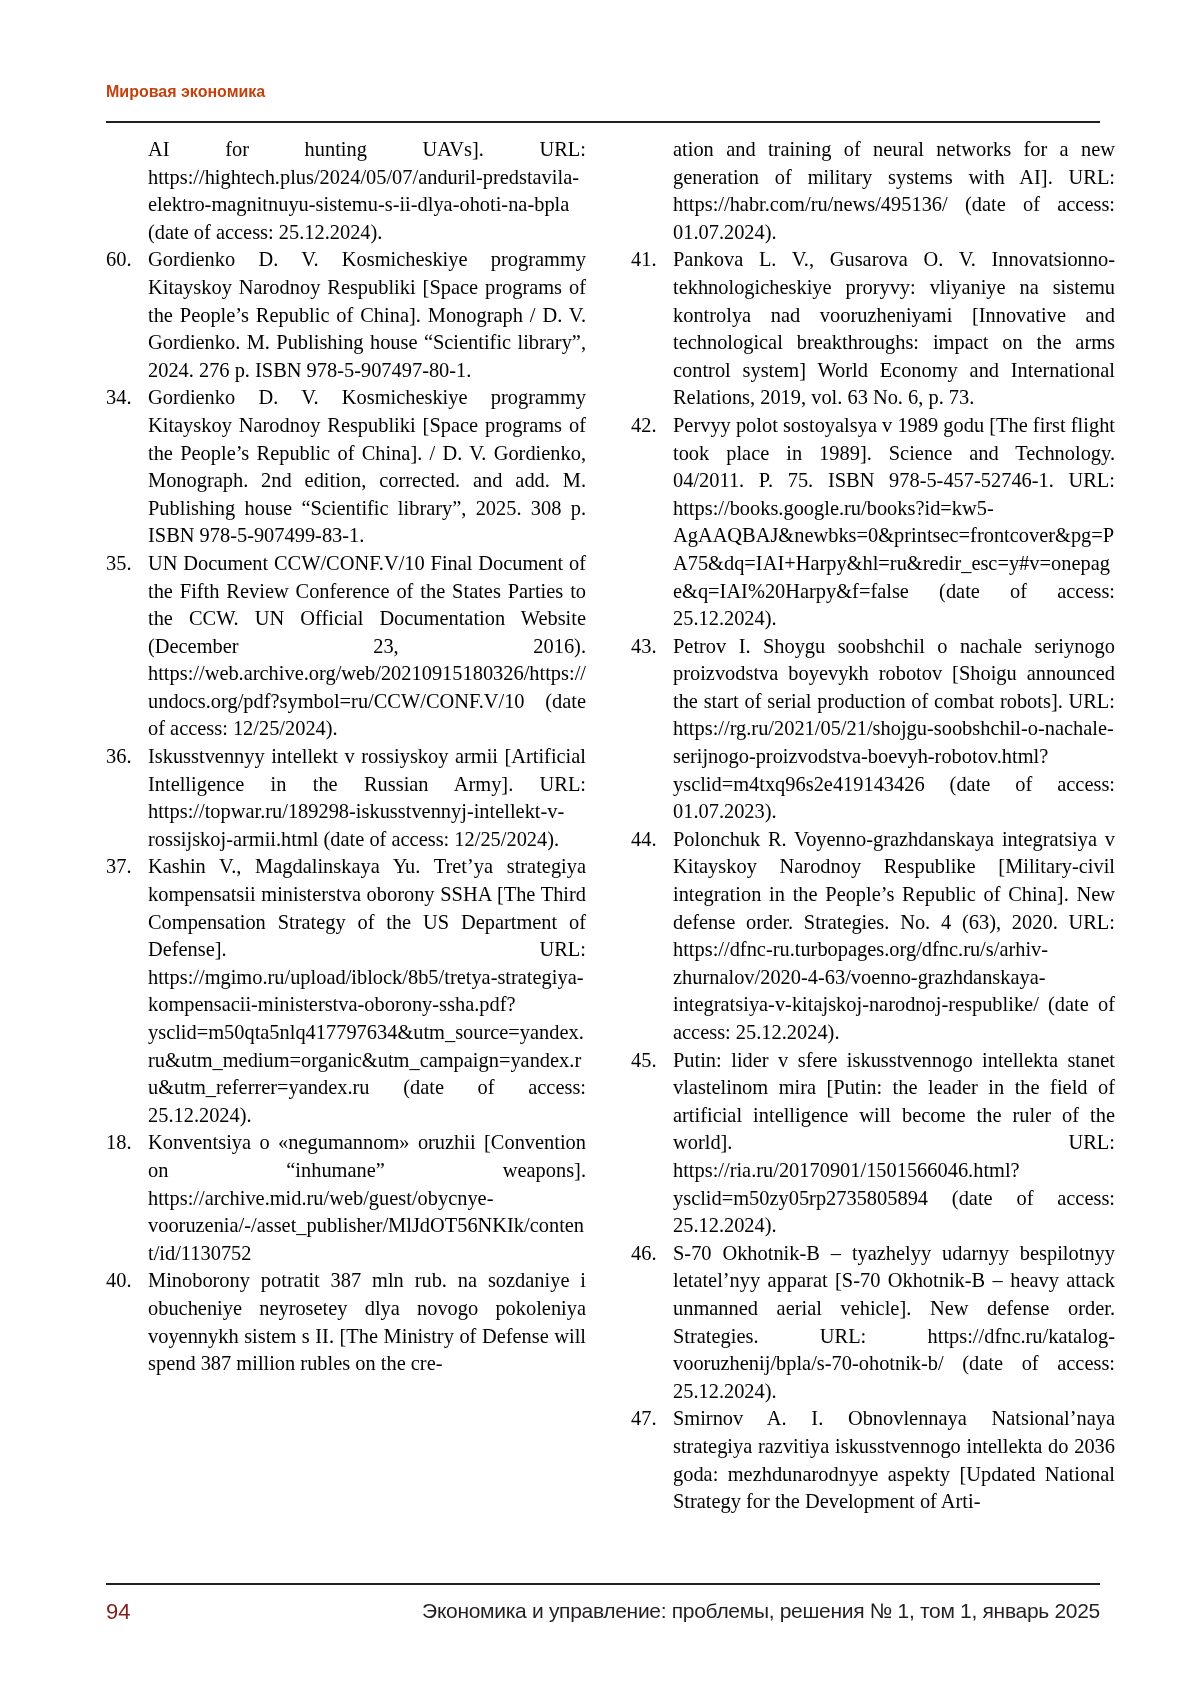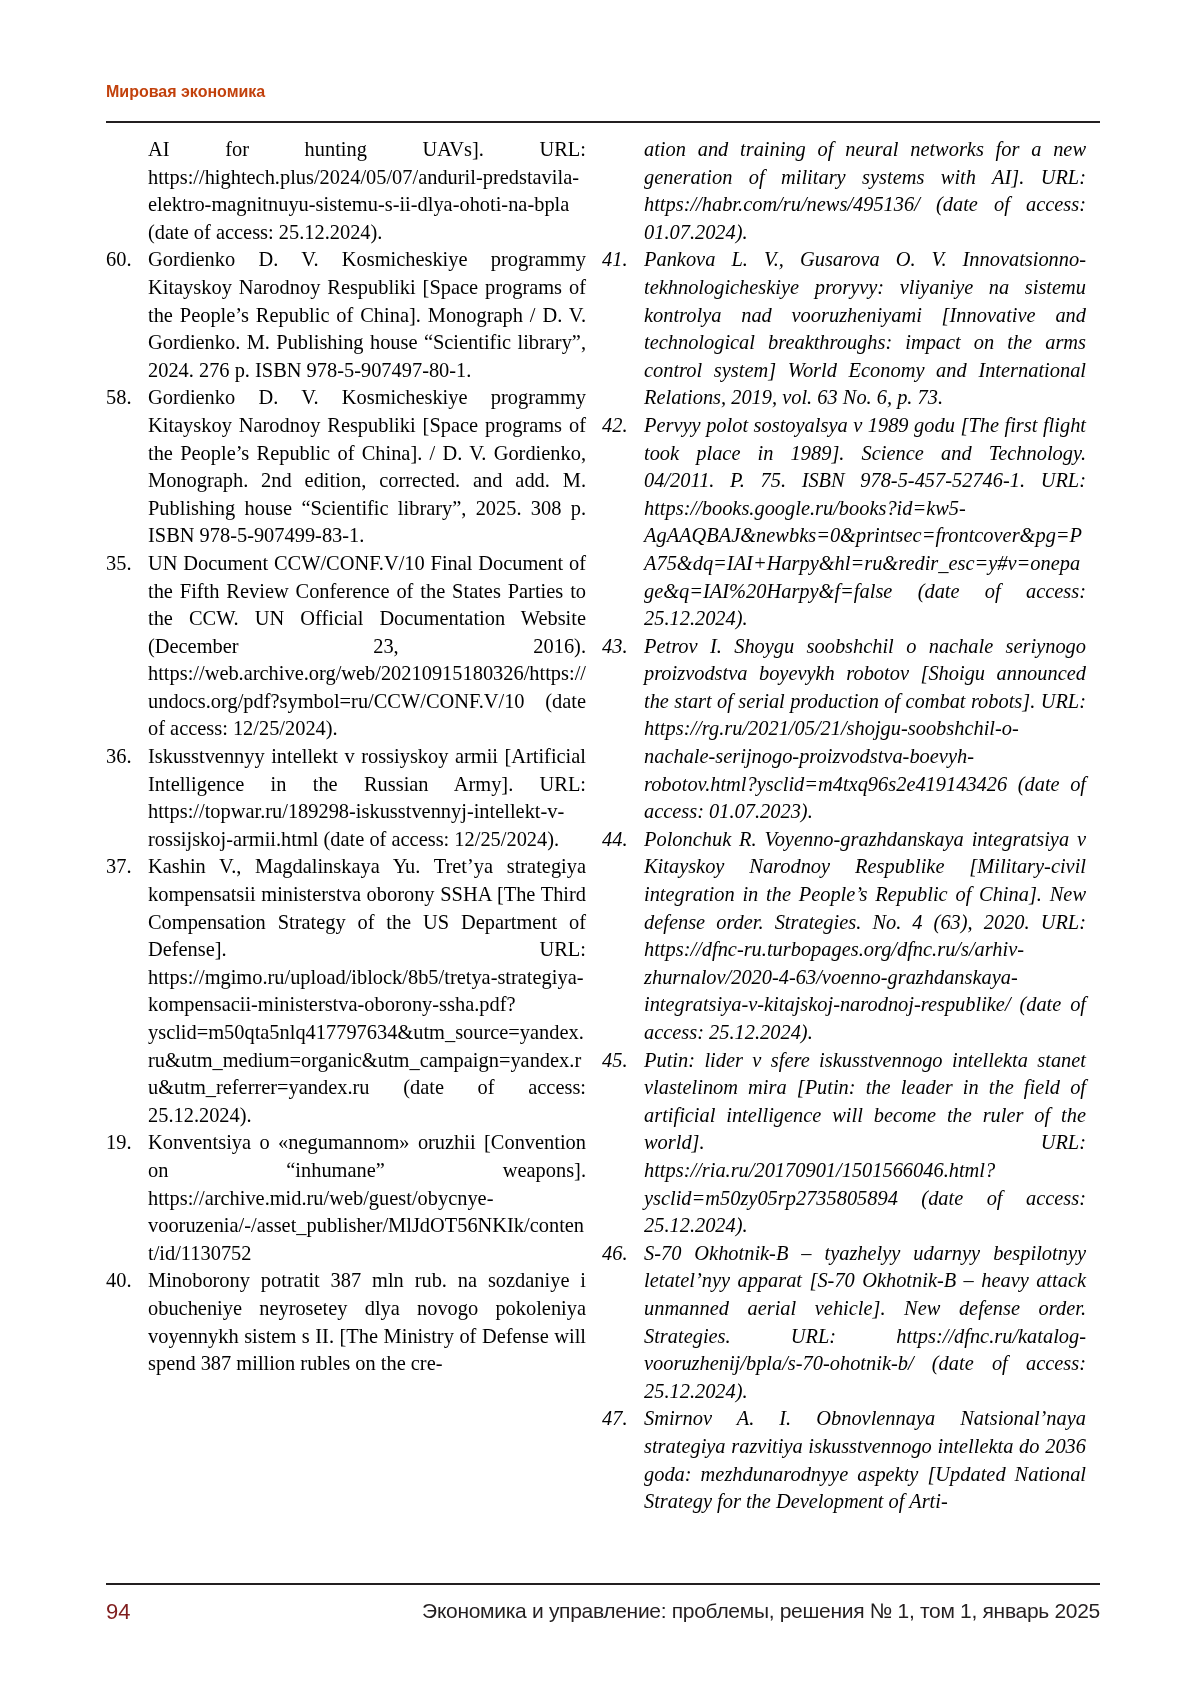--- a/index.html
+++ b/index.html
@@ -9,21 +9,21 @@
     font-family: "Liberation Sans", sans-serif; font-weight: bold; font-size: 16px; color: #c2410c;
   }
   .rule { position: absolute; left: 106px; width: 994px; height: 2px; background: #231f20; }
   .rule.top { top: 121px; }
   .rule.bottom { top: 1583px; }
   .col {
     position: absolute; top: 136px;
     font-family: "Liberation Serif", serif; font-size: 20.4px; line-height: 27.6px; color: #000000;
   }
   .col.left { left: 106px; width: 480px; }
-  .col.right { left: 602px; width: 484px; font-style: italic; }
+  .col.right { left: 631px; width: 484px; }
   .ref { position: relative; padding-left: 42px; text-align: justify; hyphens: manual; }
   .ref .num { position: absolute; left: 0; top: 0; }
   .ref .txt { display: block; }
   .cont { padding-left: 42px; text-align: justify; }
   .footer-page {
     position: absolute; left: 106px; top: 1599px;
     font-family: "Liberation Sans", sans-serif; font-size: 22px; color: #7f1d1d;
   }
   .footer-journal {
     position: absolute; right: 100px; top: 1599px;
@@ -37,37 +37,37 @@
 <div class="rule top"></div>
 
 <div class="col left">
   <div class="cont" style="overflow-wrap: anywhere; word-break: break-word;">AI for hunting UAVs]. URL: https://hightech.plus/2024/05/07/anduril-predstavila-elektro-magnitnuyu-sistemu-s-ii-dlya-ohoti-na-bpla (date of access: 25.12.2024).</div>
 
   <div class="ref">
     <span class="num">60.</span>
     <span class="txt" style="overflow-wrap: anywhere; word-break: break-word;">Gordienko D. V. Kosmicheskiye programmy Kitayskoy Narodnoy Respubliki [Space programs of the People’s Republic of China]. Monograph / D. V. Gordienko. M. Publishing house “Scientific library”, 2024. 276 p. ISBN 978-5-907497-80-1.</span>
   </div>
   <div class="ref">
-    <span class="num">58.</span>
+    <span class="num">34.</span>
     <span class="txt" style="overflow-wrap: anywhere; word-break: break-word;">Gordienko D. V. Kosmicheskiye programmy Kitayskoy Narodnoy Respubliki [Space programs of the People’s Republic of China]. / D. V. Gordienko, Monograph. 2nd edition, corrected. and add. M. Publishing house “Scientific library”, 2025. 308 p. ISBN 978-5-907499-83-1.</span>
   </div>
   <div class="ref">
     <span class="num">35.</span>
     <span class="txt" style="overflow-wrap: anywhere; word-break: break-word;">UN Document CCW/CONF.V/10 Final Document of the Fifth Review Conference of the States Parties to the CCW. UN Official Documentation Website (December 23, 2016). https://web.archive.org/web/20210915180326/https://undocs.org/pdf?symbol=ru/CCW/CONF.V/10 (date of access: 12/25/2024).</span>
   </div>
   <div class="ref">
     <span class="num">36.</span>
     <span class="txt" style="overflow-wrap: anywhere; word-break: break-word;">Iskusstvennyy intellekt v rossiyskoy armii [Artificial Intelligence in the Russian Army]. URL: https://topwar.ru/189298-iskusstvennyj-intellekt-v-rossijskoj-armii.html (date of access: 12/25/2024).</span>
   </div>
   <div class="ref">
     <span class="num">37.</span>
     <span class="txt" style="overflow-wrap: anywhere; word-break: break-word;">Kashin V., Magdalinskaya Yu. Tret’ya strategiya kompensatsii ministerstva oborony SSHA [The Third Compensation Strategy of the US Department of Defense]. URL: https://mgimo.ru/upload/iblock/8b5/tretya-strategiya-kompensacii-ministerstva-oborony-ssha.pdf?ysclid=m50qta5nlq417797634&amp;utm_source=yandex.ru&amp;utm_medium=organic&amp;utm_campaign=yandex.ru&amp;utm_referrer=yandex.ru (date of access: 25.12.2024).</span>
   </div>
   <div class="ref">
-    <span class="num">19.</span>
+    <span class="num">18.</span>
     <span class="txt" style="overflow-wrap: anywhere; word-break: break-word;">Konventsiya o «negumannom» oruzhii [Convention on “inhumane” weapons]. https://archive.mid.ru/web/guest/obycnye-vooruzenia/-/asset_publisher/MlJdOT56NKIk/content/id/1130752</span>
   </div>
   <div class="ref">
     <span class="num">40.</span>
     <span class="txt" style="overflow-wrap: anywhere; word-break: break-word;">Minoborony potratit 387 mln rub. na sozdaniye i obucheniye neyrosetey dlya novogo pokoleniya voyennykh sistem s II. [The Ministry of Defense will spend 387 million rubles on the cre-</span>
   </div>
 </div>
 
 <div class="col right">
   <div class="cont" style="overflow-wrap: anywhere; word-break: break-word;">ation and training of neural networks for a new generation of military systems with AI]. URL: https://habr.com/ru/news/495136/ (date of access: 01.07.2024).</div>

